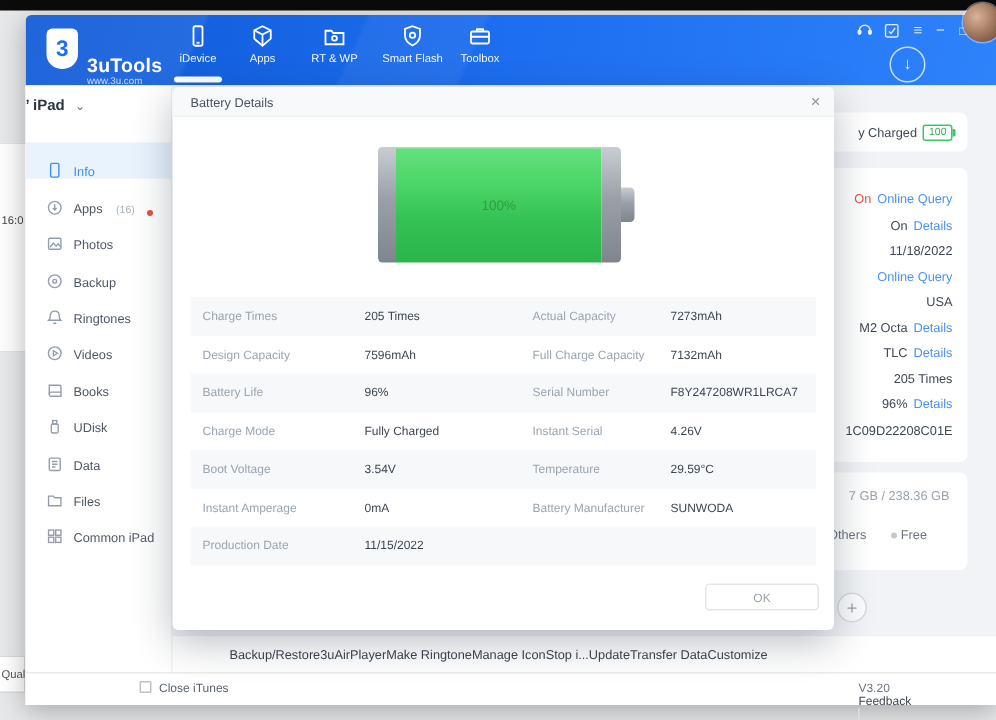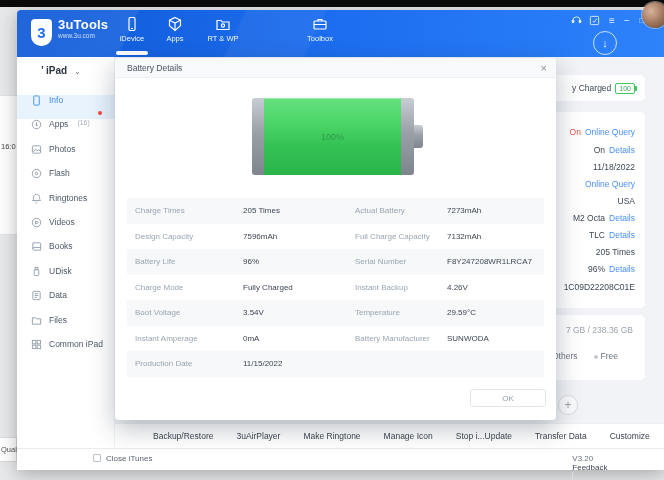--- a/index.html
+++ b/index.html
@@ -16,37 +16,37 @@
   
   .window{position:absolute;left:17px;top:10px;width:647px;height:460px;background:#fff;
           box-shadow:0 4px 18px rgba(0,0,0,.28);border-radius:4px 4px 0 0;}
 
   
   .titlebar{position:absolute;left:0;top:0;width:647px;height:47px;border-radius:4px 4px 0 0;
     background:linear-gradient(115deg,rgba(255,255,255,.07) 18%,transparent 18.5%,transparent 34%,rgba(255,255,255,.05) 34.5%,rgba(255,255,255,.05) 46%,transparent 46.5%),
                linear-gradient(100deg,#0f5ad6,#1d6ef0 50%,#2e82fa);}
   .logo-shield{position:absolute;left:14px;top:9px;width:21px;height:27px;background:#fff;border-radius:4px 4px 10px 10px;
     display:flex;align-items:center;justify-content:center;font-size:15px;font-weight:bold;color:#1e6ef0;}
-  .brand{position:absolute;left:41px;top:8px;color:#fff;}
+  .brand{position:absolute;left:41px;top:27px;color:#fff;}
   .brand .bname{font-size:13px;font-weight:bold;letter-spacing:.2px;line-height:14px;}
   .brand .burl{font-size:6.5px;color:rgba(255,255,255,.75);line-height:8px;}
   .nav-item{position:absolute;top:6px;width:56px;height:40px;text-align:center;color:#fff;cursor:default;}
   .nav-item svg{display:block;margin:0 auto;}
   .nav-item .nlabel{font-size:7.5px;margin-top:2px;color:rgba(255,255,255,.95);white-space:nowrap;}
   .nav-pill{position:absolute;left:99px;top:41px;width:32px;height:4px;border-radius:2px;background:#fff;}
   .tb-ico{position:absolute;top:5px;color:rgba(255,255,255,.85);font-size:10px;line-height:12px;width:12px;text-align:center;}
   .dl-ring{position:absolute;left:576px;top:21px;width:22px;height:22px;border:1px solid rgba(255,255,255,.75);
     border-radius:50%;display:flex;align-items:center;justify-content:center;color:rgba(255,255,255,.92);font-size:11px;}
 
   
   .sidebar{position:absolute;left:0;top:47px;width:98px;height:391px;background:#fff;border-right:1px solid #f0f2f4;box-sizing:border-box;}
-  .devrow{position:absolute;left:24px;top:8px;font-size:10px;font-weight:bold;color:#2b3440;}
+  .devrow{position:absolute;left:0;top:8px;font-size:10px;font-weight:bold;color:#2b3440;}
   .devrow .chev{font-weight:normal;color:#6b7480;font-size:8px;margin-left:4px;}
   .side-list{position:absolute;left:0;top:38px;width:98px;}
-  .side-item{height:24.4px;display:flex;align-items:flex-start;padding-left:14px;gap:7px;color:#4d5866;font-size:8.5px;box-sizing:border-box;}
+  .side-item{height:24.4px;display:flex;align-items:flex-end;padding-left:14px;gap:7px;color:#4d5866;font-size:8.5px;box-sizing:border-box;}
   .side-item svg{flex:0 0 auto;}
   .side-item.active{background:#e8f3fe;color:#3f8ef0;}
   .cnt{font-size:7px;color:#a8b0ba;margin-left:2px;}
   .reddot{width:4px;height:4px;border-radius:50%;background:#f04b3e;margin:-8px 0 0 1px;}
 
   
   .content{position:absolute;left:98px;top:47px;width:549px;height:391px;background:#f1f3f6;overflow:hidden;}
   .cardA{position:absolute;left:240px;top:18px;width:290px;height:26px;background:#fff;border-radius:5px;}
   .cardB{position:absolute;left:240px;top:55px;width:290px;height:196px;background:#fff;border-radius:5px;}
   .cardC{position:absolute;left:240px;top:258px;width:290px;height:65px;background:#fff;border-radius:5px;}
@@ -54,21 +54,21 @@
   .rrow .link{color:#4a90f5;}
   .rrow .red{color:#e65045;}
   .batt-pill{display:inline-block;border:1px solid #3dc763;border-radius:2px;padding:0 3px;font-size:7px;color:#3aa85c;position:relative;line-height:9px;}
   .batt-pill:after{content:"";position:absolute;right:-3px;top:2.5px;width:2px;height:5px;background:#3dc763;border-radius:0 1px 1px 0;}
   .storage-txt{position:absolute;right:12px;top:10px;font-size:8.5px;color:#9aa3ad;}
   .legend{position:absolute;left:190px;top:36px;display:flex;gap:16px;font-size:8.5px;color:#6b7480;align-items:center;}
   .legend .dot{display:inline-block;width:4px;height:4px;border-radius:50%;background:#c4c9cf;margin-right:3px;}
   .plus-btn{position:absolute;left:443px;top:338px;width:20px;height:20px;border-radius:50%;border:1px solid #d7dbe0;background:#fbfcfd;
     color:#9aa3ad;font-size:12px;display:flex;align-items:center;justify-content:center;box-sizing:border-box;}
   .toolbar{position:absolute;left:0;top:366px;width:549px;height:25px;background:#fff;border-top:1px solid #edeff1;
-    display:flex;align-items:center;padding-left:38px;gap:23px;box-sizing:border-box;font-size:8.5px;color:#3c4450;white-space:nowrap;}
+    display:flex;align-items:center;padding-left:38px;box-sizing:border-box;font-size:8.5px;color:#3c4450;white-space:nowrap;}
 
   
   .statusbar{position:absolute;left:0;top:438px;width:647px;height:22px;background:#fff;border-top:1px solid #ebebeb;box-sizing:border-box;}
   .closeit{position:absolute;left:76px;top:5px;display:flex;align-items:flex-start;gap:5px;font-size:8px;color:#5a6470;}
   .chk{width:8px;height:8px;border:1px solid #bcc2c9;border-radius:1px;background:#fff;box-sizing:border-box;}
   .sb-right{position:absolute;right:41px;top:5px;display:flex;align-items:flex-start;font-size:8px;color:#3c4450;flex-direction:column;}
   .sb-right .ver{color:#6b7480;}
   .sb-div{width:1px;height:9px;background:#ddd;}
 
   
@@ -134,20 +134,27 @@
         </svg>
       <div class="nlabel">Apps</div>
     </div>
     <div class="nav-item" style="left:178px;">
       <svg width="16" height="16" viewBox="0 0 16 16" fill="none" stroke="#fff" stroke-width="1.2">
           <path d="M2 4.5h4l1.2 1.5H14v7.5H2z"></path>
           <circle cx="8" cy="9.5" r="1.6"></circle>
         </svg>
       <div class="nlabel">RT &amp; WP</div>
     </div>
+    <div class="nav-item" style="left:230px;">
+      <svg width="16" height="16" viewBox="0 0 16 16" fill="none" stroke="#fff" stroke-width="1.2">
+          <path d="M8 1.5l5 1.8v4.2c0 3.2-2 5.3-5 6.8-3-1.5-5-3.6-5-6.8V3.3z"></path>
+          <circle cx="8" cy="7.5" r="1.8"></circle>
+        </svg>
+      <div class="nlabel">Smart Flash</div>
+    </div>
     <div class="nav-item" style="left:275px;">
       <svg width="16" height="16" viewBox="0 0 16 16" fill="none" stroke="#fff" stroke-width="1.2">
           <rect x="2" y="5" width="12" height="8" rx="1"></rect>
           <path d="M6 5V3.5h4V5M2 8.5h12"></path>
         </svg>
       <div class="nlabel">Toolbox</div>
     </div>
     <div class="nav-pill"></div>
 
     <span class="tb-ico" style="left:553px;">
@@ -199,21 +206,21 @@
             <rect x="1.5" y="2" width="9" height="8" rx="1"></rect>
             <path d="M2.5 8.5l2.5-3 2 2.2 1.5-1.7 2 2.5"></path>
           </svg>
         <span>Photos</span>
       </div>
       <div class="side-item">
         <svg width="11" height="11" viewBox="0 0 12 12" fill="none" stroke="#939dab" stroke-width="1">
             <circle cx="6" cy="6" r="4.6"></circle>
             <circle cx="6" cy="6" r="1.4"></circle>
           </svg>
-        <span>Flash</span>
+        <span>Backup</span>
       </div>
       <div class="side-item">
         <svg width="11" height="11" viewBox="0 0 12 12" fill="none" stroke="#939dab" stroke-width="1">
             <path d="M6 1.5c2 0 3.2 1.4 3.2 3.2 0 2 .6 2.9 1.2 3.5H1.6c.6-.6 1.2-1.5 1.2-3.5C2.8 2.9 4 1.5 6 1.5z"></path>
             <path d="M5 10a1.2 1.2 0 0 0 2 0"></path>
           </svg>
         <span>Ringtones</span>
       </div>
       <div class="side-item">
         <svg width="11" height="11" viewBox="0 0 12 12" fill="none" stroke="#939dab" stroke-width="1">
@@ -352,42 +359,42 @@
     <div class="bbody"></div>
     <div class="bcapR"></div>
     <div class="bnub"></div>
     <div class="bpct">100%</div>
   </div>
   <div class="btable">
 
       <div class="btr">
         <span class="lb">Charge Times</span>
         <span class="vl">205 Times</span>
-        <span class="lb">Actual Battery</span>
+        <span class="lb">Actual Capacity</span>
         <span class="vl">7273mAh</span>
       </div>
 
       <div class="btr">
         <span class="lb">Design Capacity</span>
         <span class="vl">7596mAh</span>
         <span class="lb">Full Charge Capacity</span>
         <span class="vl">7132mAh</span>
       </div>
 
       <div class="btr">
         <span class="lb">Battery Life</span>
         <span class="vl">96%</span>
         <span class="lb">Serial Number</span>
         <span class="vl">F8Y247208WR1LRCA7</span>
       </div>
 
       <div class="btr">
         <span class="lb">Charge Mode</span>
         <span class="vl">Fully Charged</span>
-        <span class="lb">Instant Backup</span>
+        <span class="lb">Instant Serial</span>
         <span class="vl">4.26V</span>
       </div>
 
       <div class="btr">
         <span class="lb">Boot Voltage</span>
         <span class="vl">3.54V</span>
         <span class="lb">Temperature</span>
         <span class="vl">29.59°C</span>
       </div>
 

